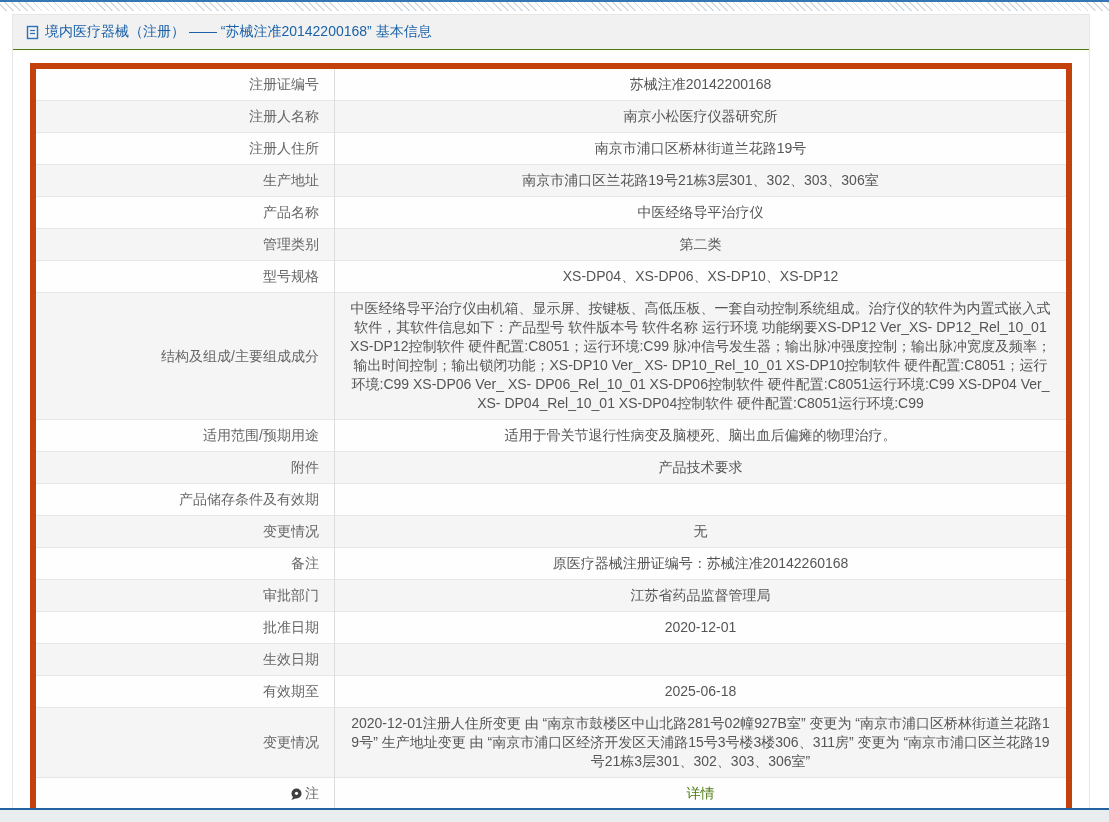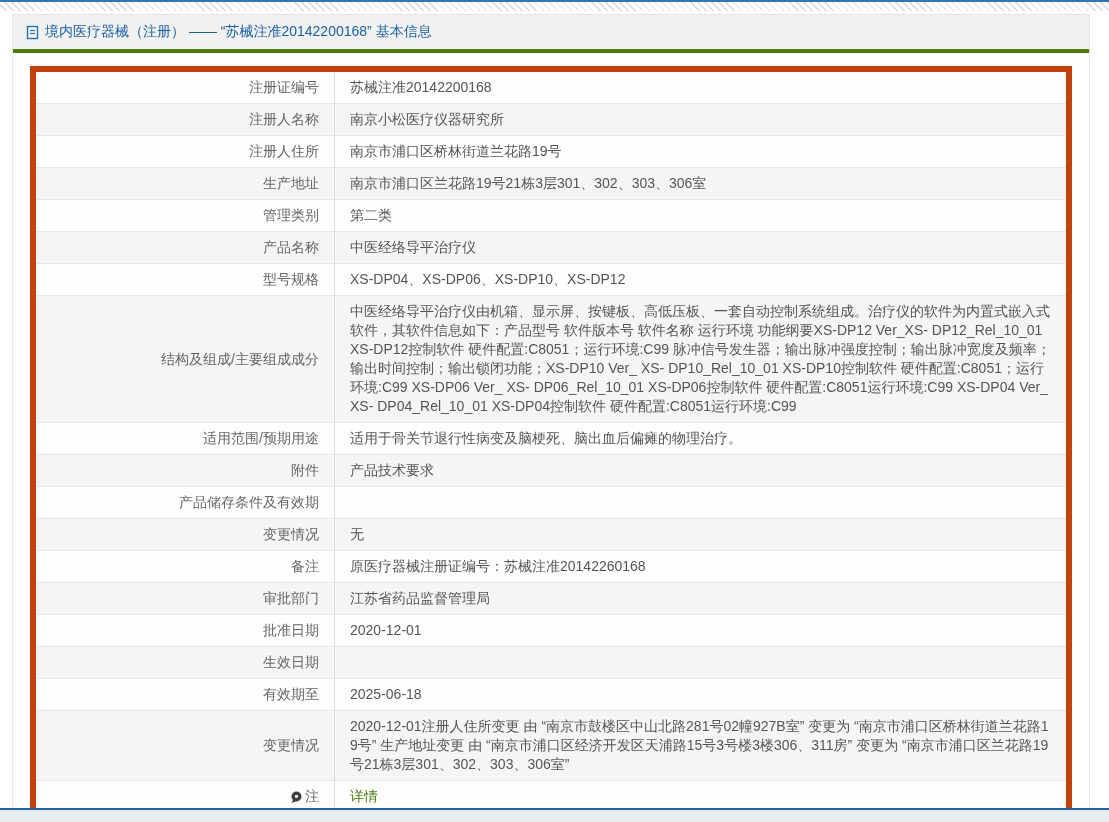--- a/index.html
+++ b/index.html
@@ -21,21 +21,21 @@
     background: repeating-linear-gradient(45deg, #ffffff 0px, #ffffff 4px, #d4dbe1 4px, #d4dbe1 5px);
   }
   
   .panel {
     margin: 3px 19px 0 12px;
     border: 1px solid #e6e6e6;
     background: #ffffff;
   }
   .panel-header {
     background: #f1f1f1;
-    border-bottom: 4px solid #4d7c0f;
+    border-bottom: 1px solid #4d7c0f;
     padding: 8px 13px;
     color: #1b61a7;
     font-size: 14px;
     display: flex;
     align-items: center;
     gap: 6px;
   }
   .panel-header .doc-icon svg { display: block; }
   .panel-body {
     padding: 13px 17px 11px 17px;
@@ -54,20 +54,21 @@
     word-break: break-all;
   }
   .info-table td.label {
     width: 268px;
     text-align: right;
     color: #666666;
     border-right: 1px solid #dddddd;
   }
   .info-table td.value {
     color: #555555;
+    text-align: center;
   }
   .info-table tr { background: #fefefe; }
   .info-table tr:nth-child(even) { background: #f5f5f5; }
   .info-table tr + tr td { border-top: 1px solid #e7e7e7; }
   .info-table a.detail-link {
     color: #4d7c0f;
     text-decoration: none;
     cursor: pointer;
   }
   .note-label { display: inline-flex; align-items: center; gap: 3px; }
@@ -117,26 +118,26 @@
         </tr>
         <tr>
           <td class="label">注册人住所</td>
           <td class="value">南京市浦口区桥林街道兰花路19号</td>
         </tr>
         <tr>
           <td class="label">生产地址</td>
           <td class="value">南京市浦口区兰花路19号21栋3层301、302、303、306室</td>
         </tr>
         <tr>
+          <td class="label">产品名称</td>
+          <td class="value">中医经络导平治疗仪</td>
+        </tr>
+        <tr>
           <td class="label">管理类别</td>
           <td class="value">第二类</td>
-        </tr>
-        <tr>
-          <td class="label">产品名称</td>
-          <td class="value">中医经络导平治疗仪</td>
         </tr>
         <tr>
           <td class="label">型号规格</td>
           <td class="value">XS-DP04、XS-DP06、XS-DP10、XS-DP12</td>
         </tr>
         <tr>
           <td class="label">结构及组成/主要组成成分</td>
           <td class="value">中医经络导平治疗仪由机箱、显示屏、按键板、高低压板、一套自动控制系统组成。治疗仪的软件为内置式嵌入式软件，其软件信息如下：产品型号 软件版本号 软件名称 运行环境 功能纲要XS-DP12 Ver_XS- DP12_Rel_10_01 XS-DP12控制软件 硬件配置:C8051；运行环境:C99 脉冲信号发生器；输出脉冲强度控制；输出脉冲宽度及频率；输出时间控制；输出锁闭功能；XS-DP10 Ver_ XS- DP10_Rel_10_01 XS-DP10控制软件 硬件配置:C8051；运行环境:C99 XS-DP06 Ver_ XS- DP06_Rel_10_01 XS-DP06控制软件 硬件配置:C8051运行环境:C99 XS-DP04 Ver_ XS- DP04_Rel_10_01 XS-DP04控制软件 硬件配置:C8051运行环境:C99</td>
         </tr>
         <tr>

